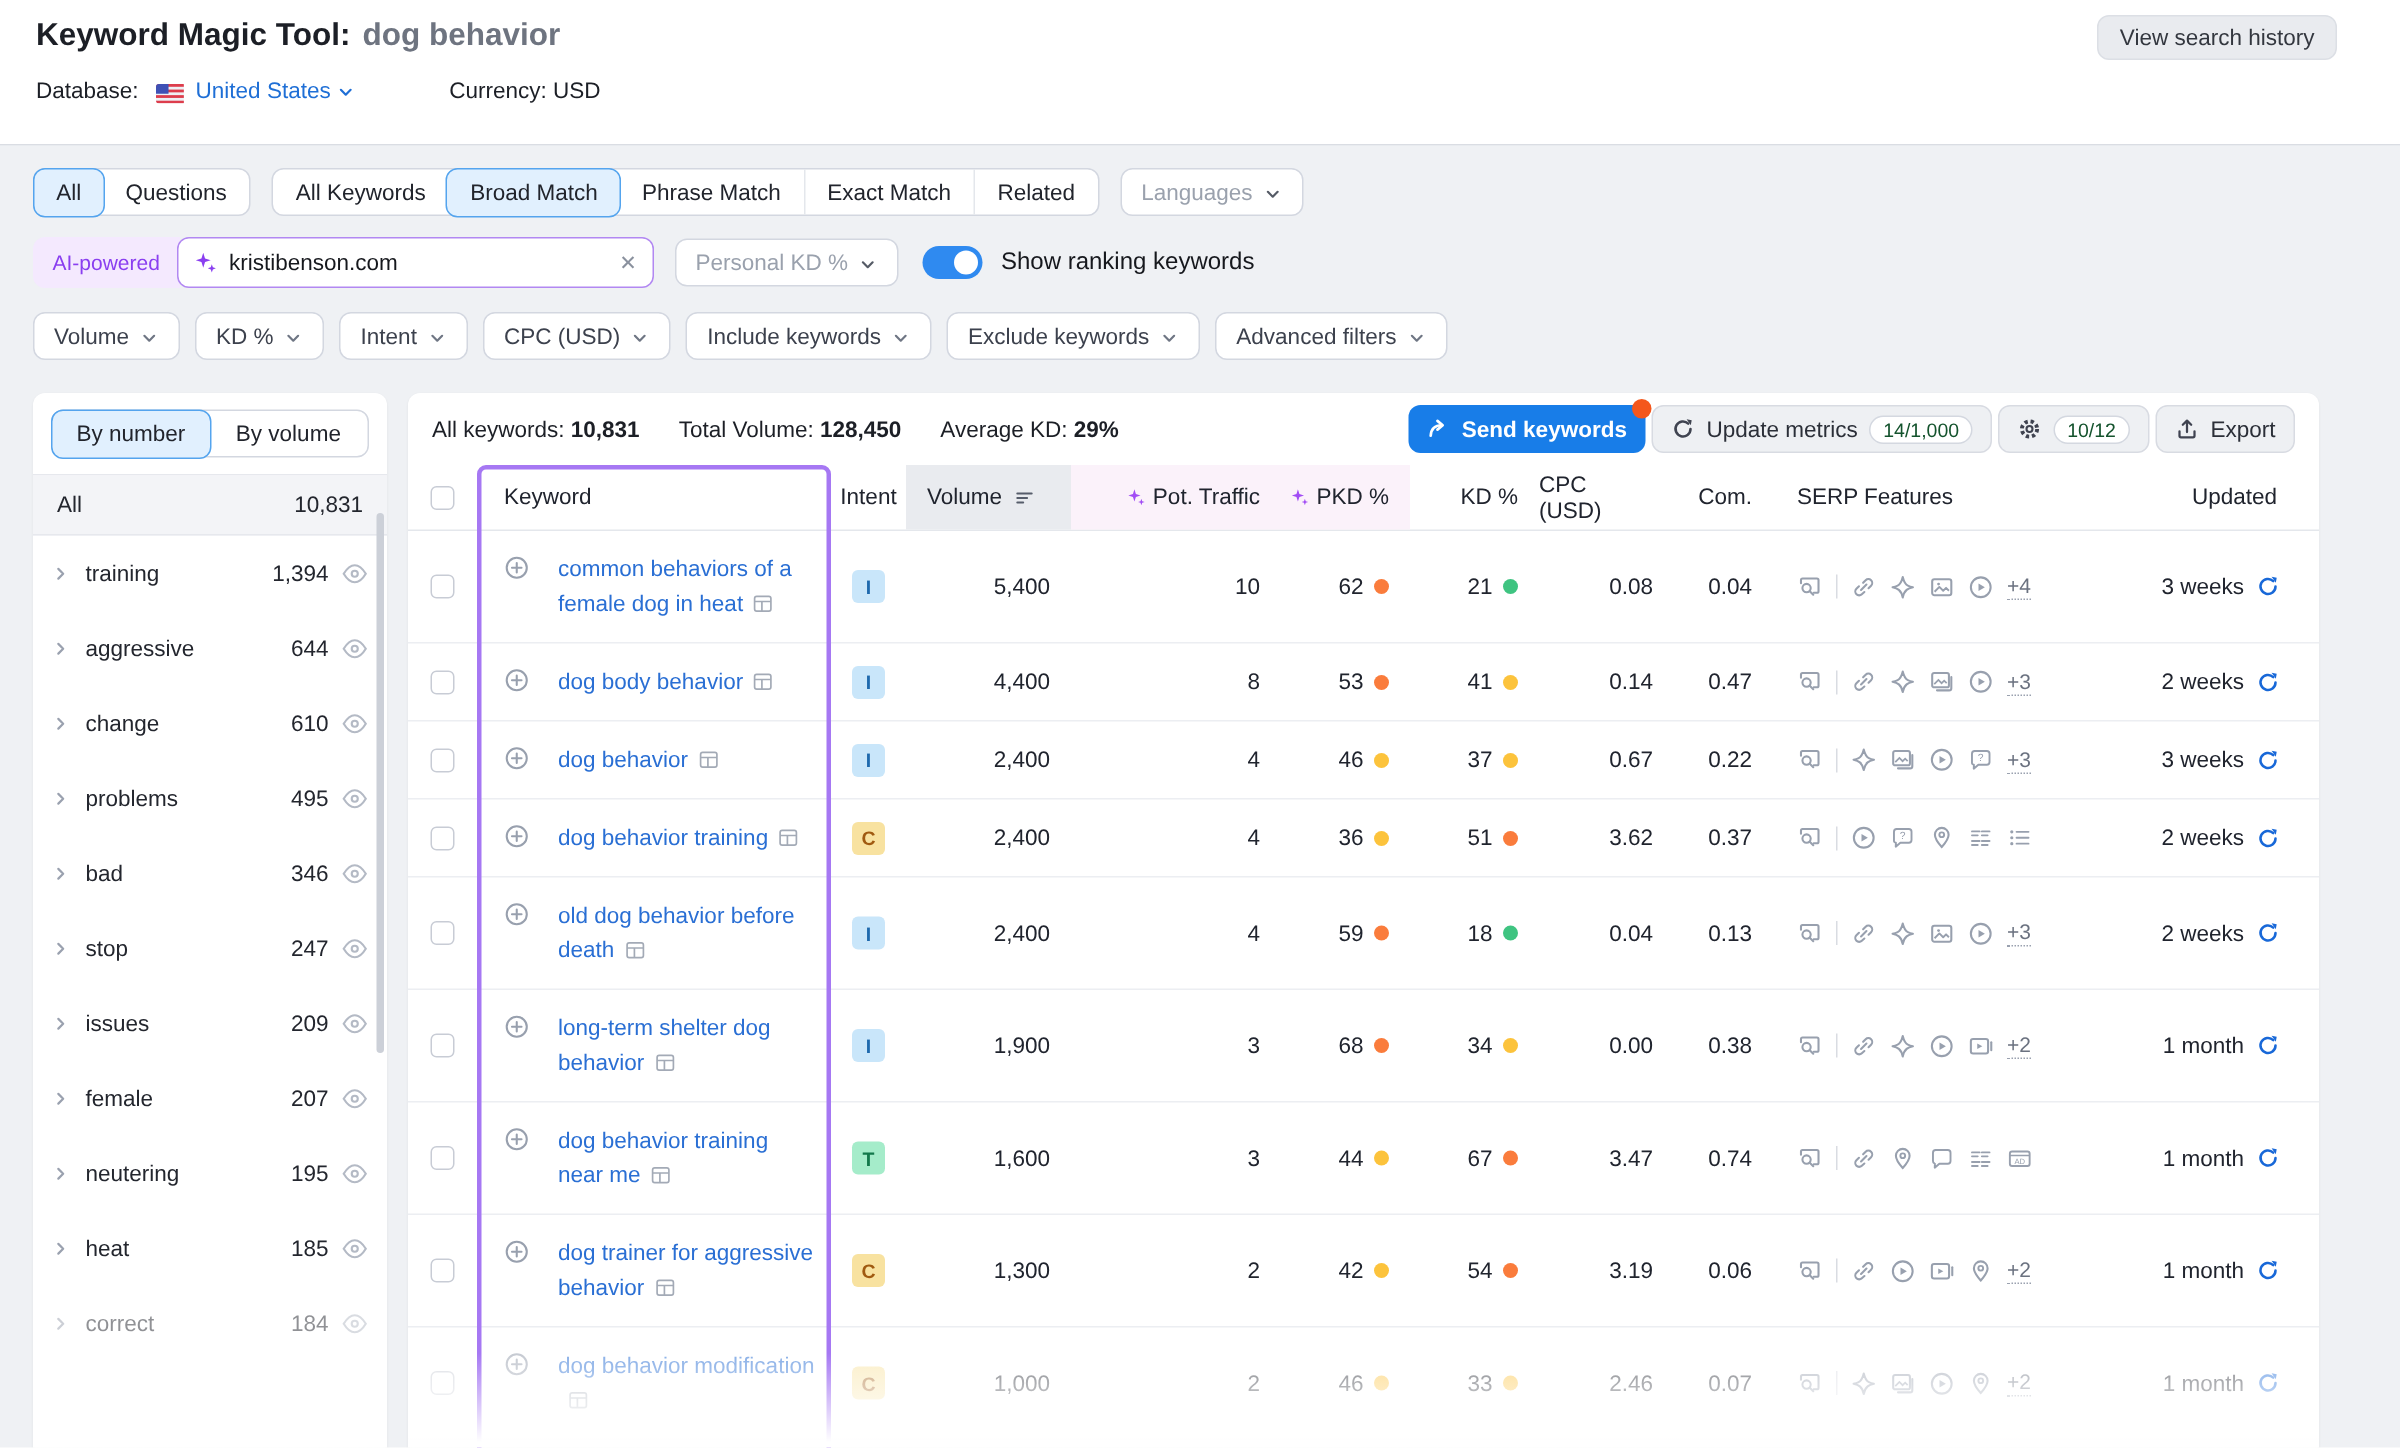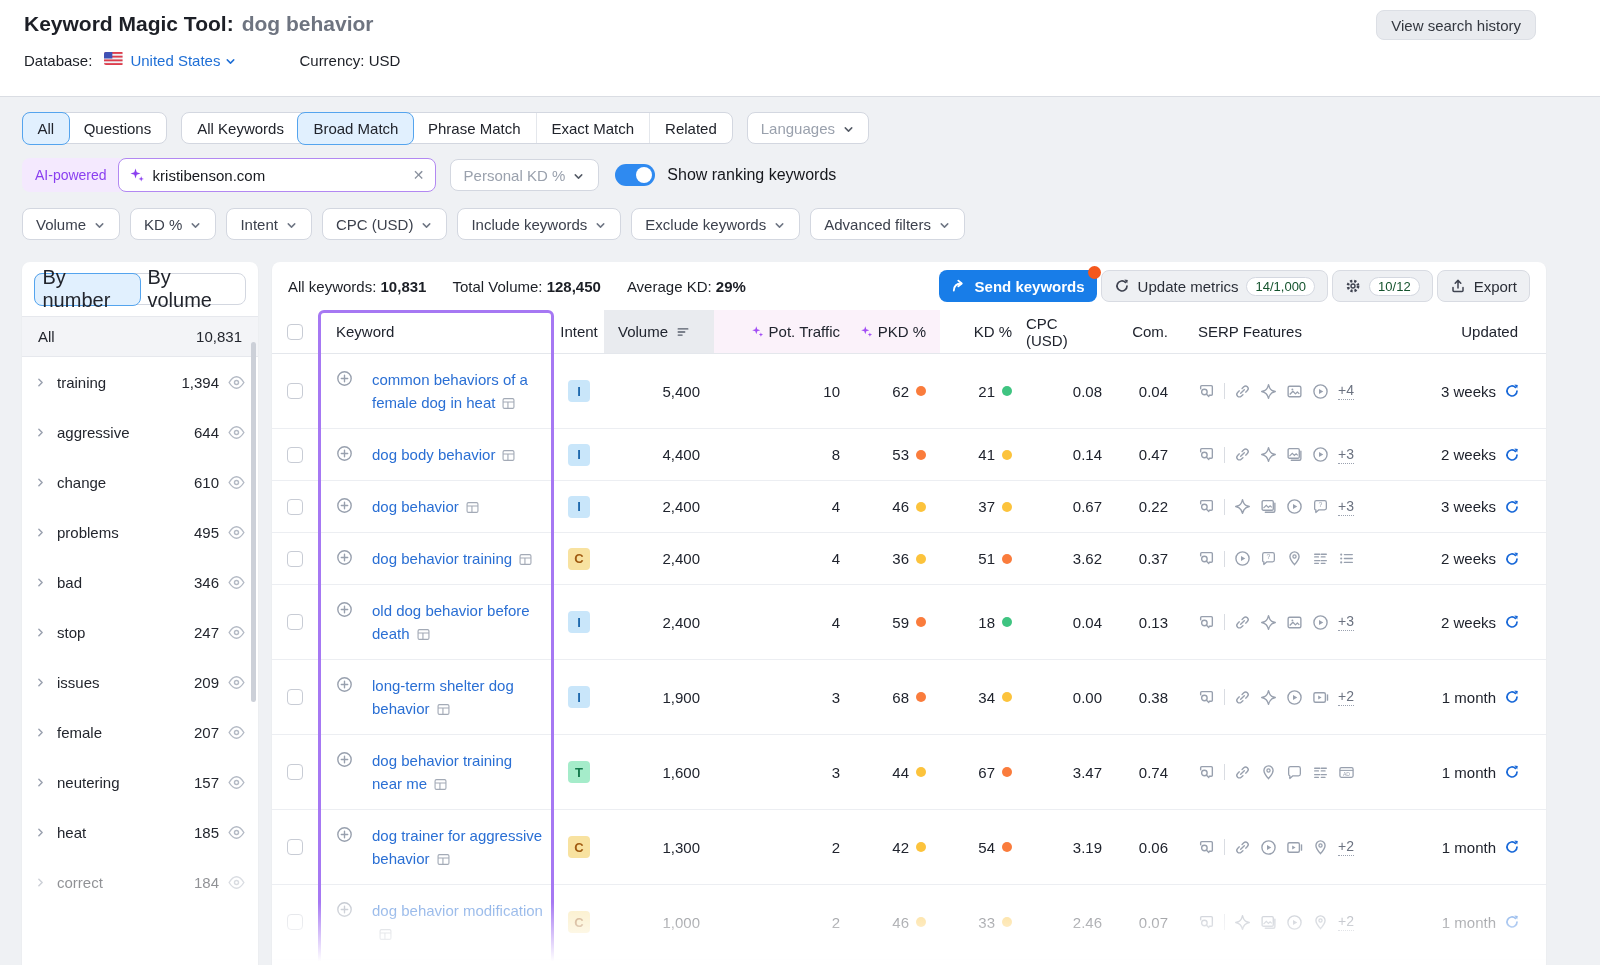--- a/index.html
+++ b/index.html
@@ -6,22 +6,22 @@
   html,body { width:1600px; height:965px; overflow:hidden; }
   body { font-family:"Liberation Sans", sans-serif; background:#eff1f4; color:#1c1f26; position:relative; }
 
   .icon { display:inline-flex; }
   .icon svg { width:100%; height:100%; display:block; }
 
   
   .topbar { position:absolute; top:0; left:0; right:0; height:97px; background:#fff; border-bottom:1px solid #dadde3; }
   .title-row { position:absolute; top:12px; left:24px; font-size:21px; font-weight:bold; }
   .title-row .t-query { color:#6e7480; margin-left:8px; }
-  .btn-history { position:absolute; top:10px; right:64px; height:30px; padding:0 14px; background:#e9ebef; border:1px solid #dcdfe5; border-radius:8px; font-size:15px; color:#33373f; display:flex; align-items:center; cursor:pointer; }
-  .meta-row { position:absolute; top:52px; left:24px; font-size:15px; display:flex; align-items:flex-start; gap:6px; }
+  .btn-history { position:absolute; top:10px; right:42px; height:30px; padding:0 14px; background:#e9ebef; border:1px solid #dcdfe5; border-radius:8px; font-size:15px; color:#33373f; display:flex; align-items:center; cursor:pointer; }
+  .meta-row { position:absolute; top:52px; left:24px; font-size:15px; display:flex; align-items:flex-end; gap:6px; }
   .meta-row .flag { width:20px; height:13px; border-radius:2px; overflow:hidden; display:inline-flex; margin-left:6px; }
   .db-link { color:#1f6fd6; display:flex; align-items:center; gap:4px; cursor:pointer; }
   .db-link .icon { width:13px; height:13px; color:#1f6fd6; margin-top:2px; }
   .currency { margin-left:56px; }
 
   
   .tabs-row { position:absolute; top:112px; left:22px; display:flex; gap:14px; }
   .seg { display:flex; background:#fff; border:1px solid #d3d7e0; border-radius:8px; height:32px; }
   .seg-item { padding:0 15px; display:flex; align-items:center; font-size:15px; color:#21242c; cursor:pointer; position:relative; border-left:1px solid #e4e7ec; }
   .seg-item:first-child { border-left:none; }
@@ -48,21 +48,21 @@
 
   
   .card { position:absolute; top:262px; background:#fff; border-radius:8px; box-shadow:0 1px 2px rgba(24,28,40,.06); overflow:hidden; }
   .sidebar-card { left:22px; width:236px; height:710px; }
   .main-card { left:272px; width:1274px; height:710px; }
   .fade-bottom { position:absolute; bottom:0; left:0; right:0; height:70px; background:linear-gradient(rgba(255,255,255,0), #fff 85%); z-index:8; pointer-events:none; }
 
   
   .side-seg-wrap { padding:11px 12px; border-bottom:1px solid #e6e8ed; }
   .side-seg { display:flex; background:#fff; border:1px solid #d3d7e0; border-radius:8px; height:32px; }
-  .side-seg .seg-item { flex:1; justify-content:center; padding:0 8px; font-size:20px; }
+  .side-seg .seg-item { flex:1; justify-content:center; padding:0 8px; font-size:15px;text-align:center; }
   .all-row { height:40px; display:flex; align-items:center; justify-content:space-between; padding:0 16px; background:#f3f4f7; border-bottom:1px solid #e6e8ed; font-size:15px; color:#23262e; cursor:pointer; }
   .group-list { list-style:none; }
   .group-row { height:50px; display:flex; align-items:center; padding:0 12px; cursor:pointer; }
   .group-row .icon.chev { width:13px; height:13px; color:#9aa1af; }
   .g-label { font-size:15px; color:#23262e; margin-left:10px; flex:1; }
   .g-count { font-size:15px; color:#23262e; }
   .group-row .icon.eye { width:19px; height:19px; color:#b4bac5; margin-left:8px; }
   .group-row.faded { opacity:.5; }
   .side-scrollbar { position:absolute; right:2px; top:80px; width:5px; height:360px; border-radius:3px; background:#ccd0d8; z-index:9; }
 
@@ -395,21 +395,21 @@
           </svg>
         </span>
       </li>
       <li class="group-row">
         <span class="icon chev">
           <svg viewBox="0 0 16 16">
             <path d="M6 4l4 4-4 4" fill="none" stroke="currentColor" stroke-width="1.8" stroke-linecap="round" stroke-linejoin="round"></path>
           </svg>
         </span>
         <span class="g-label">neutering</span>
-        <span class="g-count">157</span>
+        <span class="g-count">195</span>
         <span class="icon eye">
           <svg viewBox="0 0 16 16">
             <path d="M1.8 8C3.8 4.7 5.8 3.2 8 3.2S12.2 4.7 14.2 8c-2 3.3-4 4.8-6.2 4.8S3.8 11.3 1.8 8z" fill="none" stroke="currentColor" stroke-width="1.2"></path>
             <circle cx="8" cy="8" r="1.7" fill="none" stroke="currentColor" stroke-width="1.2"></circle>
           </svg>
         </span>
       </li>
       <li class="group-row">
         <span class="icon chev">
           <svg viewBox="0 0 16 16">

